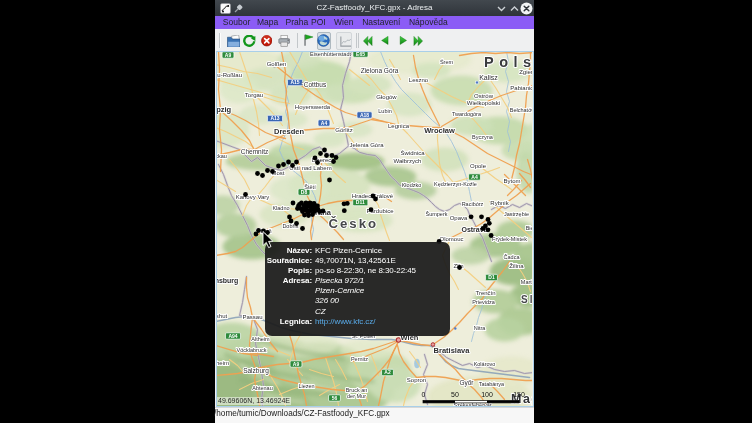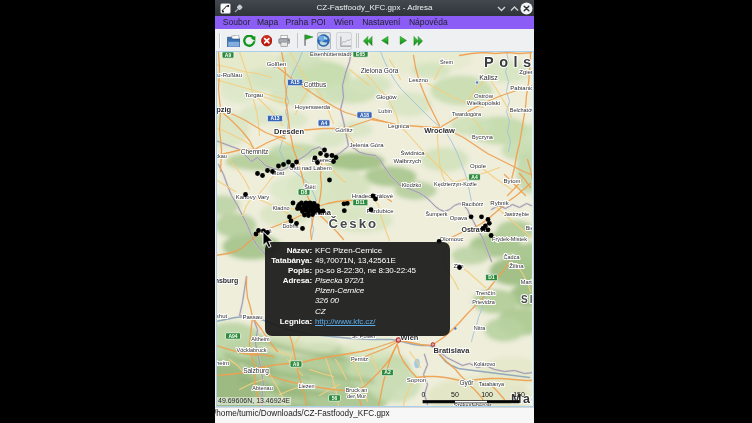--- a/index.html
+++ b/index.html
@@ -8,21 +8,21 @@
 #title{position:absolute;left:0;top:0;width:100%;text-align:center;font-size:8px;line-height:16px}
 #menubar{position:absolute;left:0;top:16px;width:319px;height:13px;background:#8b5cf6}
 #menubar span{position:absolute;top:1px;font-size:8.5px;color:#1f2326}
 #toolbar{position:absolute;left:0;top:29px;width:319px;height:22px;background:#eff0f1}
 .tb{position:absolute;top:33.5px}
 #map{position:absolute;left:1px;top:51px;width:317.5px;height:356px;border:1.5px solid #a9cfe9;background:#f1efe3;overflow:hidden}
 #tooltip{position:absolute;left:50px;top:241.5px;width:184.5px;height:94px;background:rgba(26,26,26,0.93);border-radius:7px;color:#fff;line-height:10.1px;padding-top:4.5px;z-index:5}
 #tooltip table{border-collapse:collapse;width:100%}
 #tooltip td{font-size:8px;letter-spacing:-0.08px;line-height:10.1px;padding:0;vertical-align:top;white-space:nowrap}
 #tooltip td.l{width:50px;text-align:right;font-weight:bold;padding-right:3px}
-#tooltip a{color:#58aae8;text-decoration:underline}
+#tooltip a{color:#58aae8;}
 #coords{position:absolute;left:2px;top:396.5px;font-size:7px;color:#2a2a2a;background:rgba(255,255,255,0.5);padding:0 1px;line-height:8.5px;z-index:4}
 #statusbar{position:absolute;left:0;top:407px;width:319px;height:23px;background:#f7f7f7;border-top:1px solid #d8d8d8}
 #statusbar div{font-size:8.2px;color:#191919;line-height:12px;padding-left:0;text-indent:-1px}
 #scale{position:absolute;left:203px;top:389px;width:112px;height:18px;z-index:4}
 #cursor{position:absolute;left:46.5px;top:230.5px;z-index:6}
 </style></head><body>
 <div id="win">
   <div id="titlebar">
     <svg style="position:absolute;left:4.5px;top:3px" width="11" height="11" viewBox="0 0 11 11">
       <rect x="0.5" y="0.5" width="10" height="10" rx="1.5" fill="#fbfbfb" stroke="#8a8f94" stroke-width="0.5"></rect>
@@ -526,21 +526,21 @@
     <rect x="69" y="11.5" width="32" height="2.4" fill="#000"></rect>
   </svg>
   <div id="tooltip">
     <table>
       <tbody>
           <tr>
             <td class="l">Název:</td>
             <td>KFC Plzen-Cernice</td>
           </tr>
       <tr>
-            <td class="l">Tatabánya:</td>
+            <td class="l">Souřadnice:</td>
             <td>49,70071N, 13,42561E</td>
           </tr>
       <tr>
             <td class="l">Popis:</td>
             <td>po-so 8-22:30, ne 8:30-22:45</td>
           </tr>
       <tr>
             <td class="l">Adresa:</td>
             <td><i>Pisecka 972/1<br>Plzen-Cernice<br>326 00<br>CZ</i></td>
           </tr>

